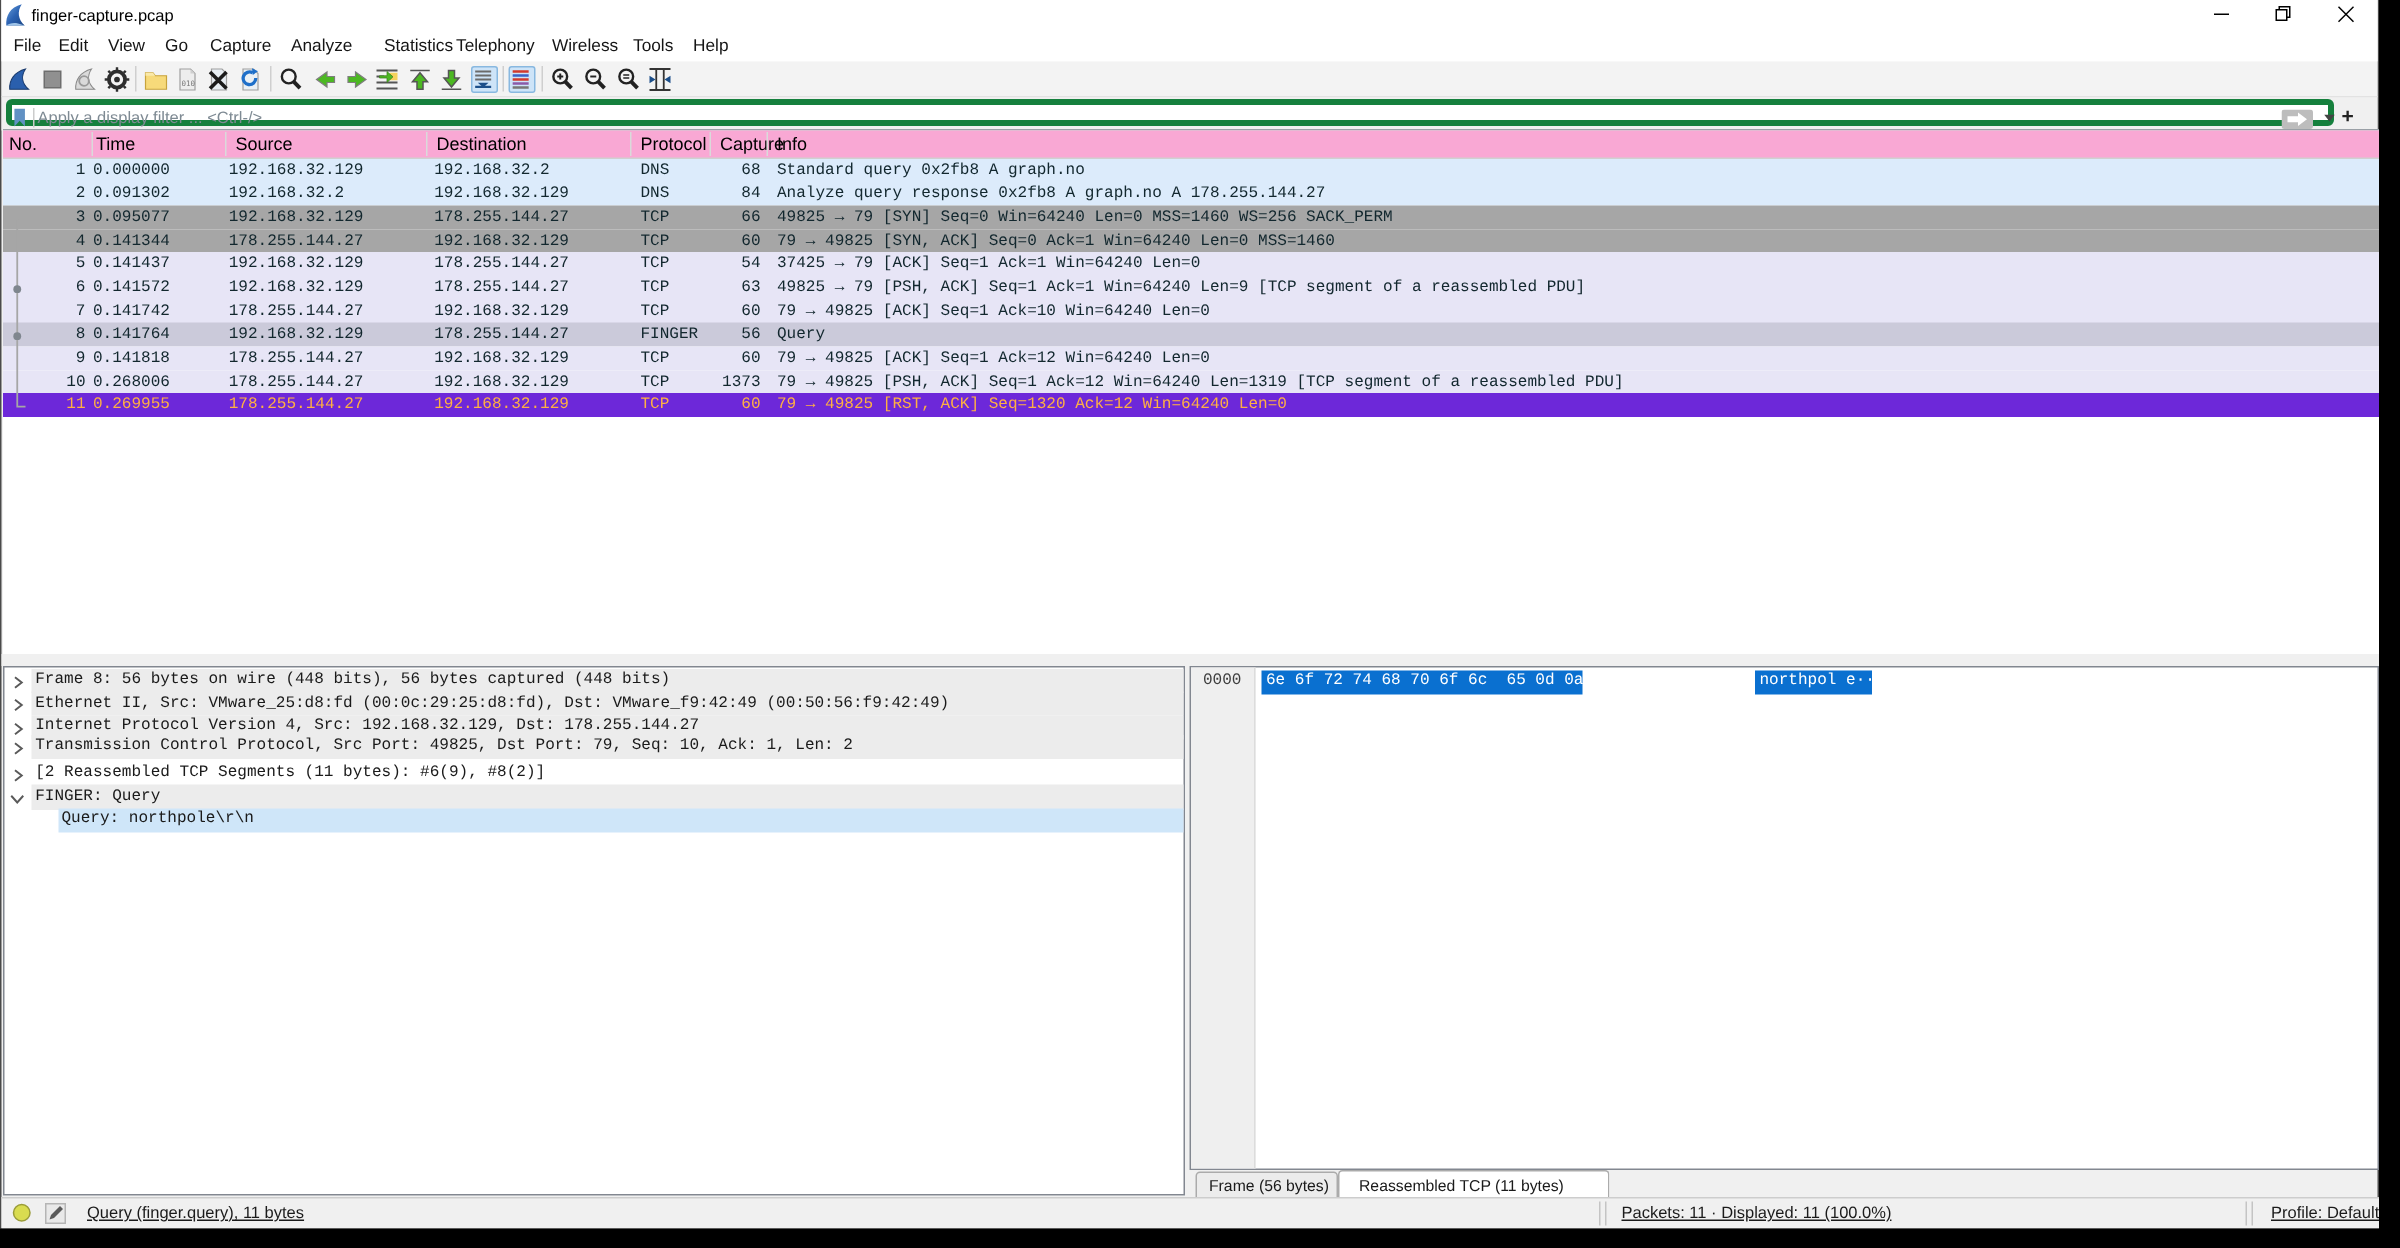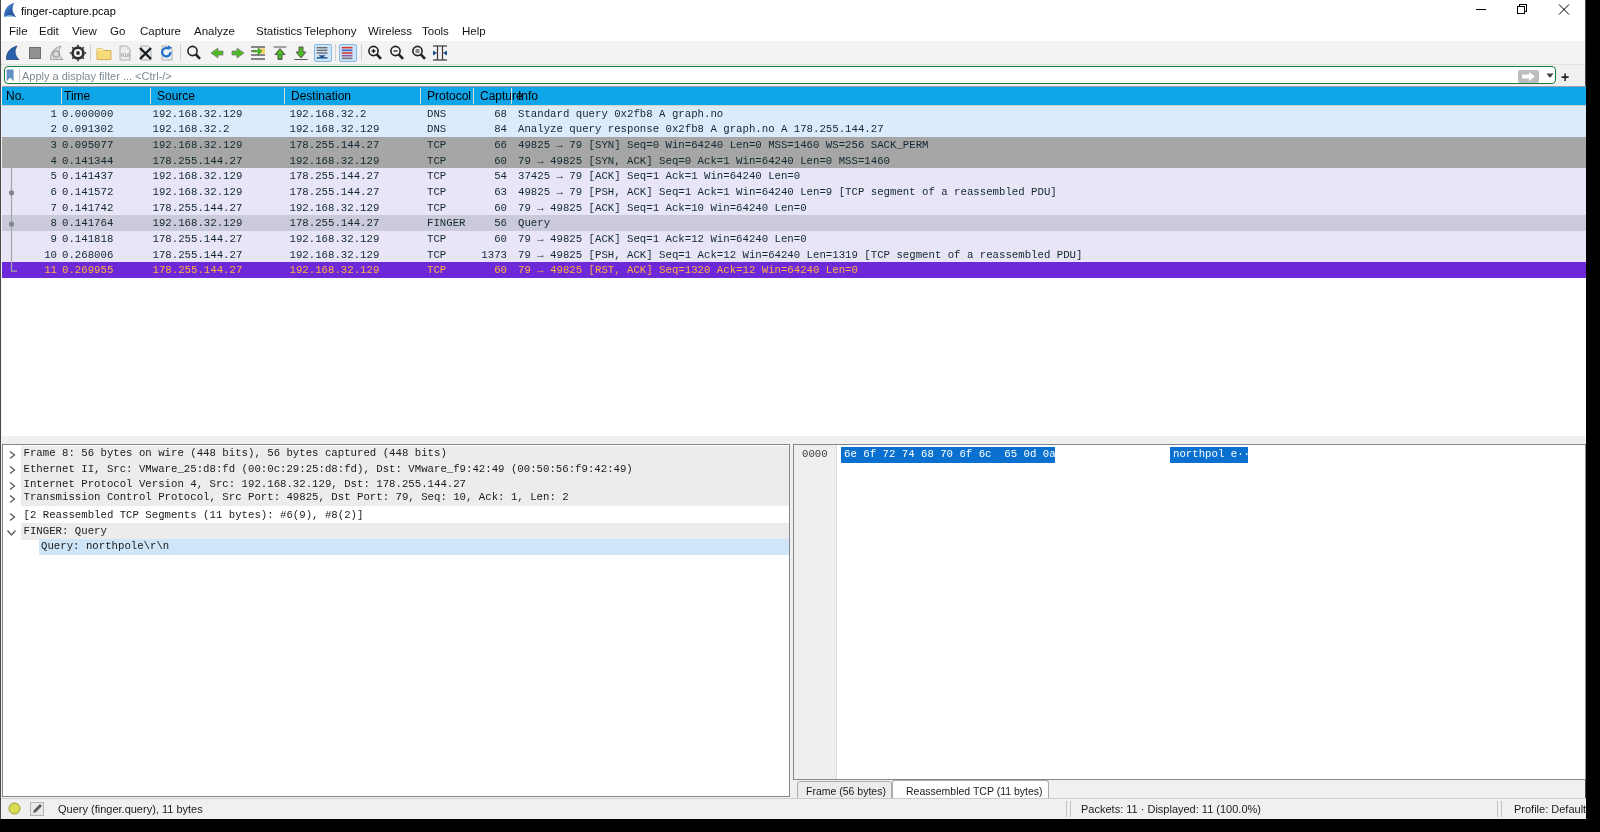--- a/index.html
+++ b/index.html
@@ -19,29 +19,29 @@
 .menubar span { position:absolute; top:2.5px; font-size:11.5px; color:#151515; }
 
 
 .toolbar { position:absolute; left:0; top:41px; width:100%; height:24px; background:#f3f3f3; border-bottom:1px solid #e2e2e2; }
 .tsep { position:absolute; top:3px; width:1px; height:17px; background:#cfcfcf; }
 .tbtn { position:absolute; top:3px; width:18px; height:18px; }
 .tbtn.on { background:#cee4f8; border:1px solid #88b8e0; border-radius:2px; }
 
 
 .filterbar { position:absolute; left:0; top:65px; width:100%; height:22px; background:#f0f0f0; }
-.finput { position:absolute; left:3px; top:1px; width:1552px; height:18px; background:#fff; border:1px solid #15803d; border-radius:4px; }
+.finput { position:absolute; left:3px; top:1px; width:1552px; height:18px; background:#fff; border:4px solid #15803d; border-radius:4px; }
 .fbookmark { position:absolute; left:0px; top:1.5px; width:16px; height:14px; }
 .fsep { position:absolute; left:14px; top:2px; width:1px; height:13px; background:#cccccc; }
 .fplaceholder { position:absolute; left:17px; top:2.5px; font-size:11px; color:#7e8a93; }
 .fplus { position:absolute; left:1560px; top:4px; font-size:14px; font-weight:bold; color:#222; }
 
 
 .plist { position:absolute; left:1px; top:86px; width:1584px; height:350px; background:#fff; border-top:1px solid #9aa0a6; }
-.phead { position:absolute; left:0; top:0; width:100%; height:19px; background:#0ea5e9; border-bottom:1px solid #d0d0d0; }
+.phead { position:absolute; left:0; top:0; width:100%; height:19px; background:#f9a8d4; border-bottom:1px solid #d0d0d0; }
 .phead span { position:absolute; top:2px; font-size:12px; color:#000; }
 .phead i { position:absolute; top:1px; width:1px; height:16px; background:#dadada; }
 .prow { position:absolute; left:0; width:100%; height:16px; font-family:"Liberation Mono", monospace; font-size:10.7px; line-height:16px; color:#12272e; white-space:pre; }
 .prow span { position:absolute; top:0; }
 .c-no { left:0; width:55px; text-align:right; }
 .c-time { left:60px; }
 .c-src { left:150.5px; }
 .c-dst { left:287.5px; }
 .c-pro { left:425px; }
 .c-len { left:448px; width:57px; text-align:right; }
@@ -52,21 +52,21 @@
 .dpane { position:absolute; left:1px; top:444px; width:788px; height:353px; background:#fff; border:1px solid #828790; }
 .drow { position:absolute; left:0; width:100%; height:15.5px; font-family:"Liberation Mono", monospace; font-size:10.7px; line-height:15.5px; color:#1a1a1a; white-space:pre; }
 .drow .bg { position:absolute; left:18px; right:0; top:-0.4px; bottom:-0.4px; background:#ececec; }
 .drow .txt { position:absolute; left:17.5px; top:0; }
 .hpane { position:absolute; left:792px; top:444px; width:793px; height:336px; background:#fff; border:1px solid #828790; }
 .hgutter { position:absolute; left:0; top:0; width:43px; height:334px; background:#efefef; border-right:1px solid #dcdcdc; }
 
 
 .tab { position:absolute; height:19px; font-size:10.5px; color:#1a1a1a; border:1px solid #ababab; border-radius:3px 3px 0 0; white-space:nowrap; }
 .statusbar { position:absolute; left:0; top:798px; width:1586px; height:21px; background:#f0f0f0; border-top:1px solid #cdcdcd; font-size:11px; color:#1b1b1b; }
-.statusbar span { white-space:nowrap; }
+.statusbar span { white-space:nowrap;text-decoration:underline; }
 
 .blackR { position:absolute; left:1586px; top:0; width:14px; height:832px; background:#000; }
 .blackB { position:absolute; left:0; top:819px; width:1600px; height:13px; background:#000; }
 </style>
 </head>
 <body>
 <div class="win">
   <div class="whitechrome"></div>
 
   <div class="titlebar">
@@ -308,21 +308,21 @@
     <div class="hgutter"></div>
     <div class="drow" style="top:2px;color:#3e3e3e"><span style="position:absolute;left:8px">0000</span></div>
     <div class="abs" style="left:47px;top:2px;width:214px;height:15.5px;background:#0a70d0"></div>
     <div class="abs" style="left:376px;top:2px;width:78px;height:15.5px;background:#0a70d0"></div>
     <div class="drow" style="top:2px;color:#fff"><span style="position:absolute;left:50px">6e 6f 72 74 68 70 6f 6c  65 0d 0a</span><span style="position:absolute;left:379px">northpol e··</span></div>
   </div>
 
   <div class="tab" style="left:796px; top:781px; width:95px; height:18px; background:#ececec;">
       <span style="position:absolute;left:8px;top:3px">Frame (56 bytes)</span>
     </div>
-  <div class="tab" style="left:891px; top:780px; width:157px; height:20px; background:#fff; border-bottom:none;">
+  <div class="tab" style="left:891px; top:780px; width:181px; height:20px; background:#fff; border-bottom:none;">
       <span style="position:absolute;left:13px;top:4px">Reassembled TCP (11 bytes)</span>
     </div>
 
   <div class="statusbar">
     <svg class="abs" style="left:7px;top:3px" width="13" height="13" viewBox="0 0 13 13">
         <circle cx="6.5" cy="6.5" r="5.5" fill="#d9dc50" stroke="#9a9c39" stroke-width="1"></circle>
       </svg>
     <svg class="abs" style="left:29px;top:3px" width="14" height="14" viewBox="0 0 14 14">
       <rect x="0.5" y="0.5" width="13" height="13" fill="#e9e9e9" stroke="#b5b5b5"></rect>
       <path d="M3 11 L4 8 L10 2 L12 4 L6 10 Z" fill="#5a5a5a"></path>

